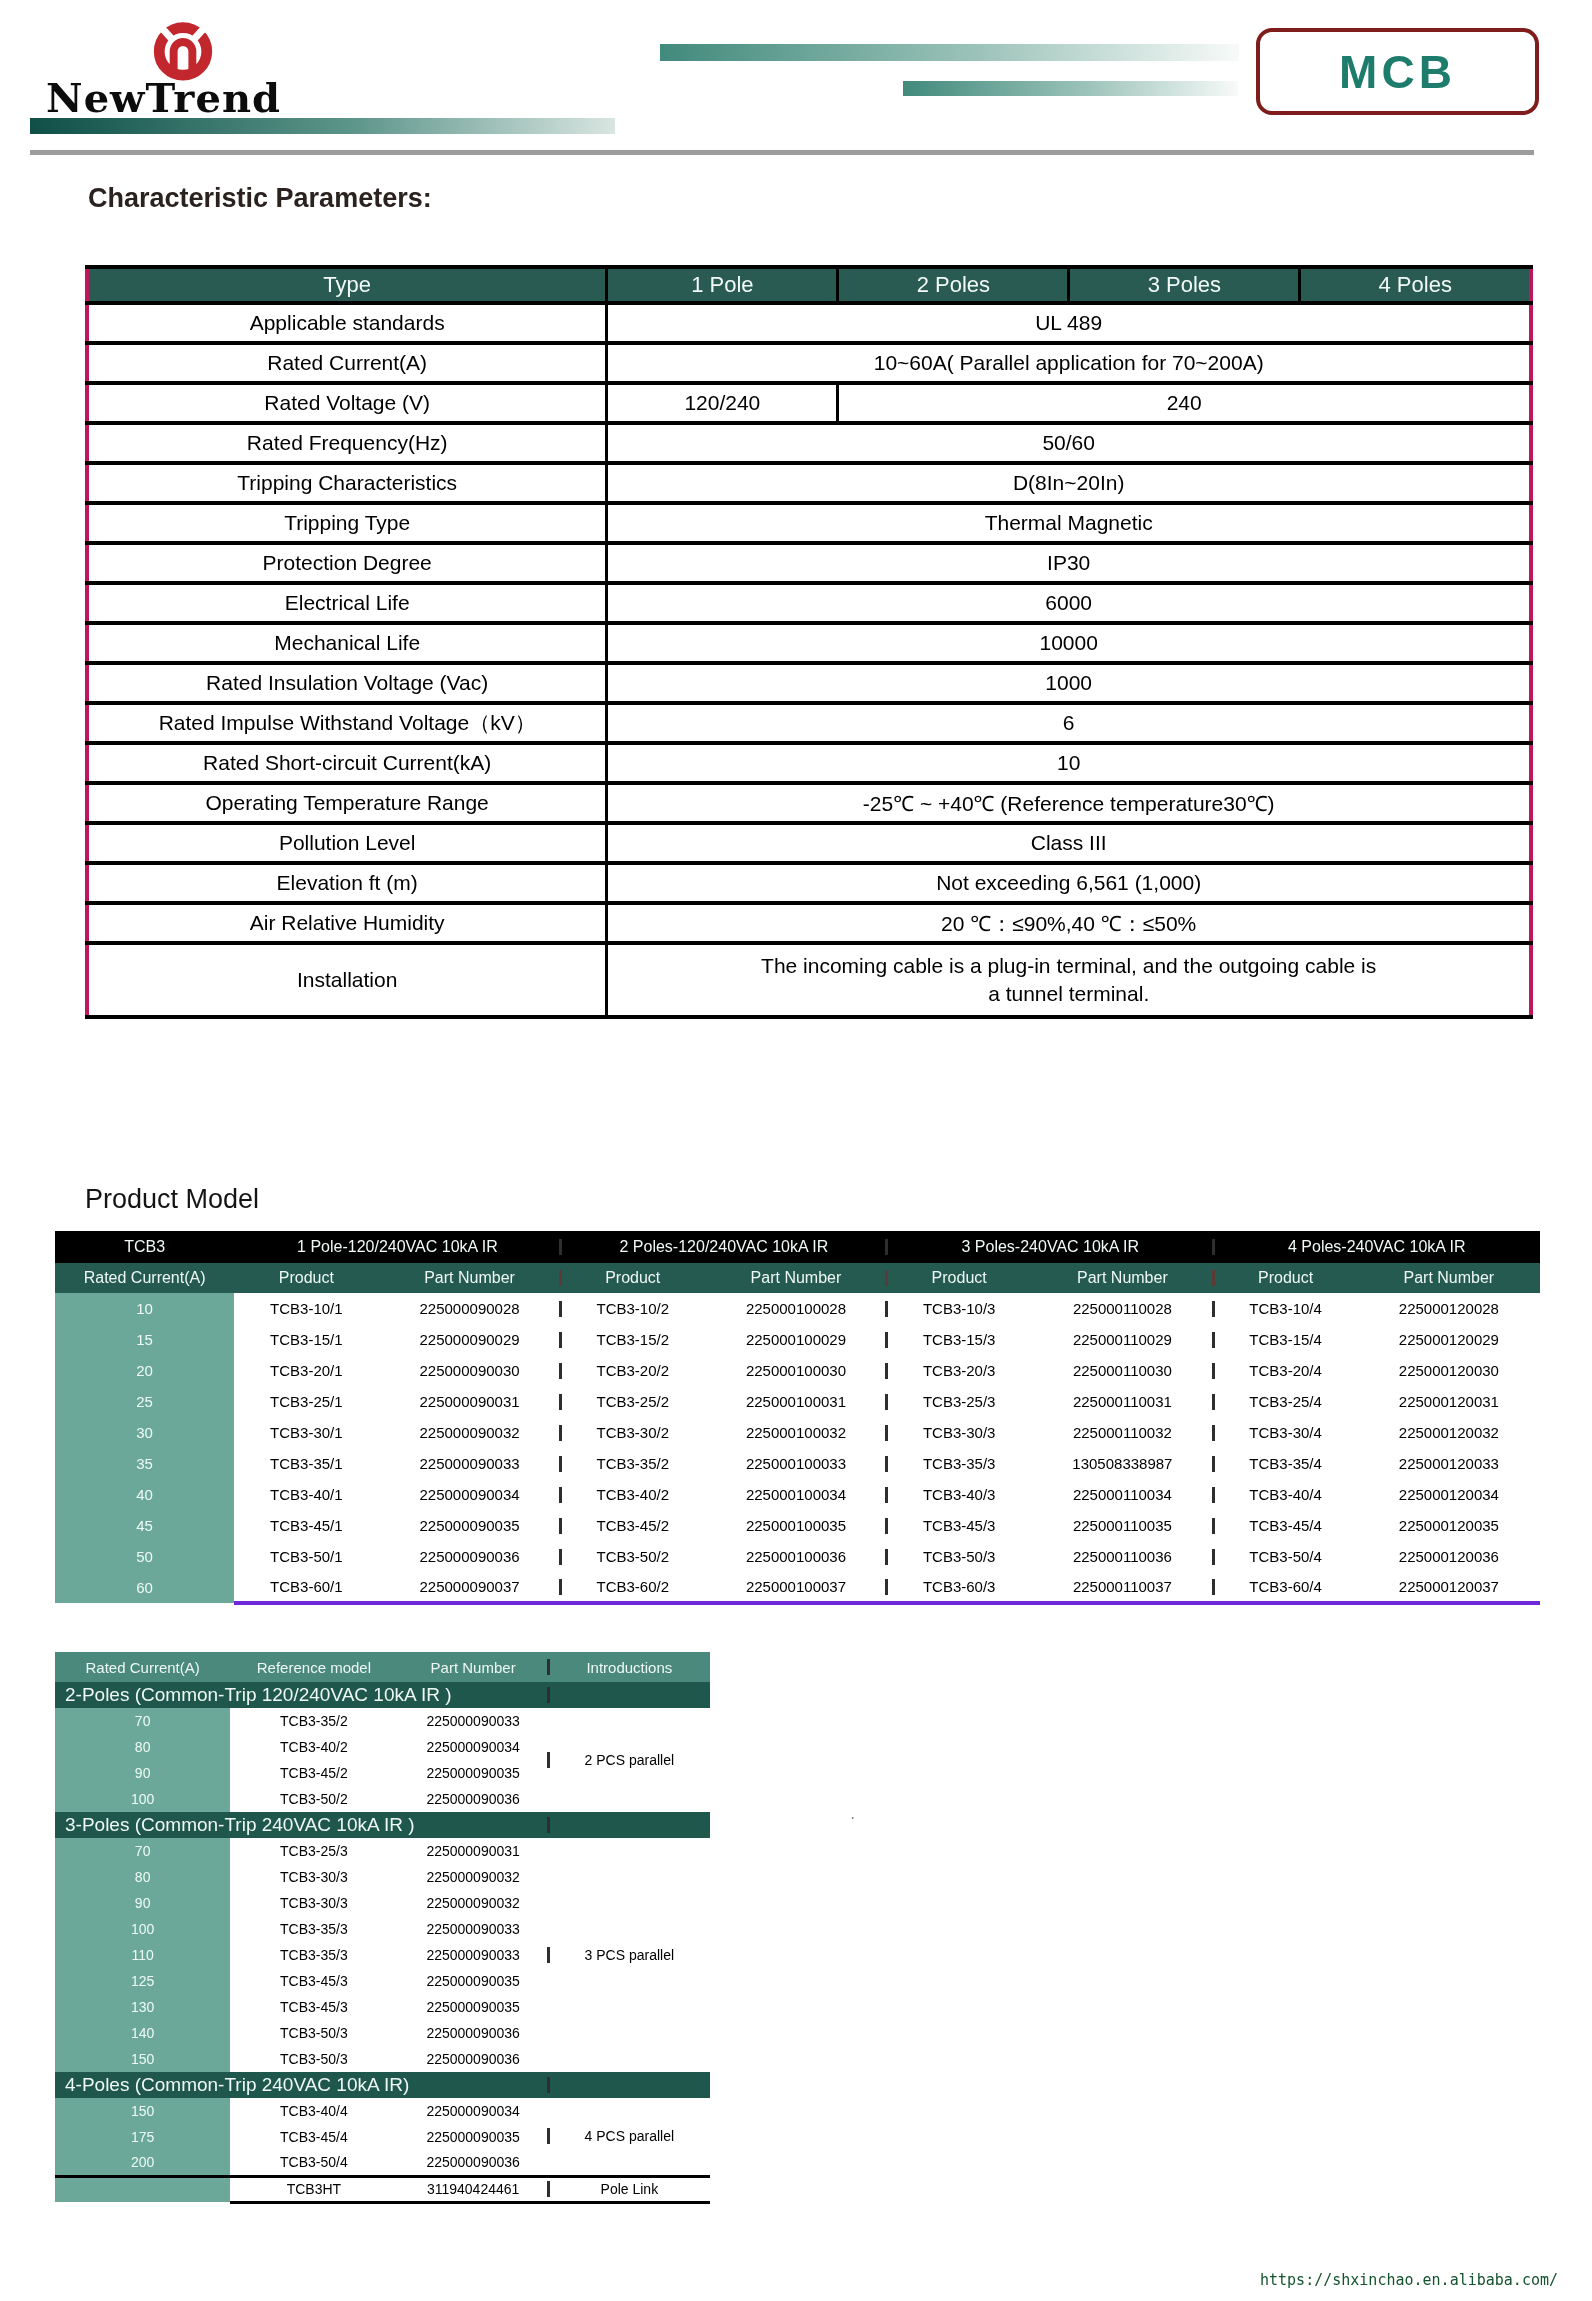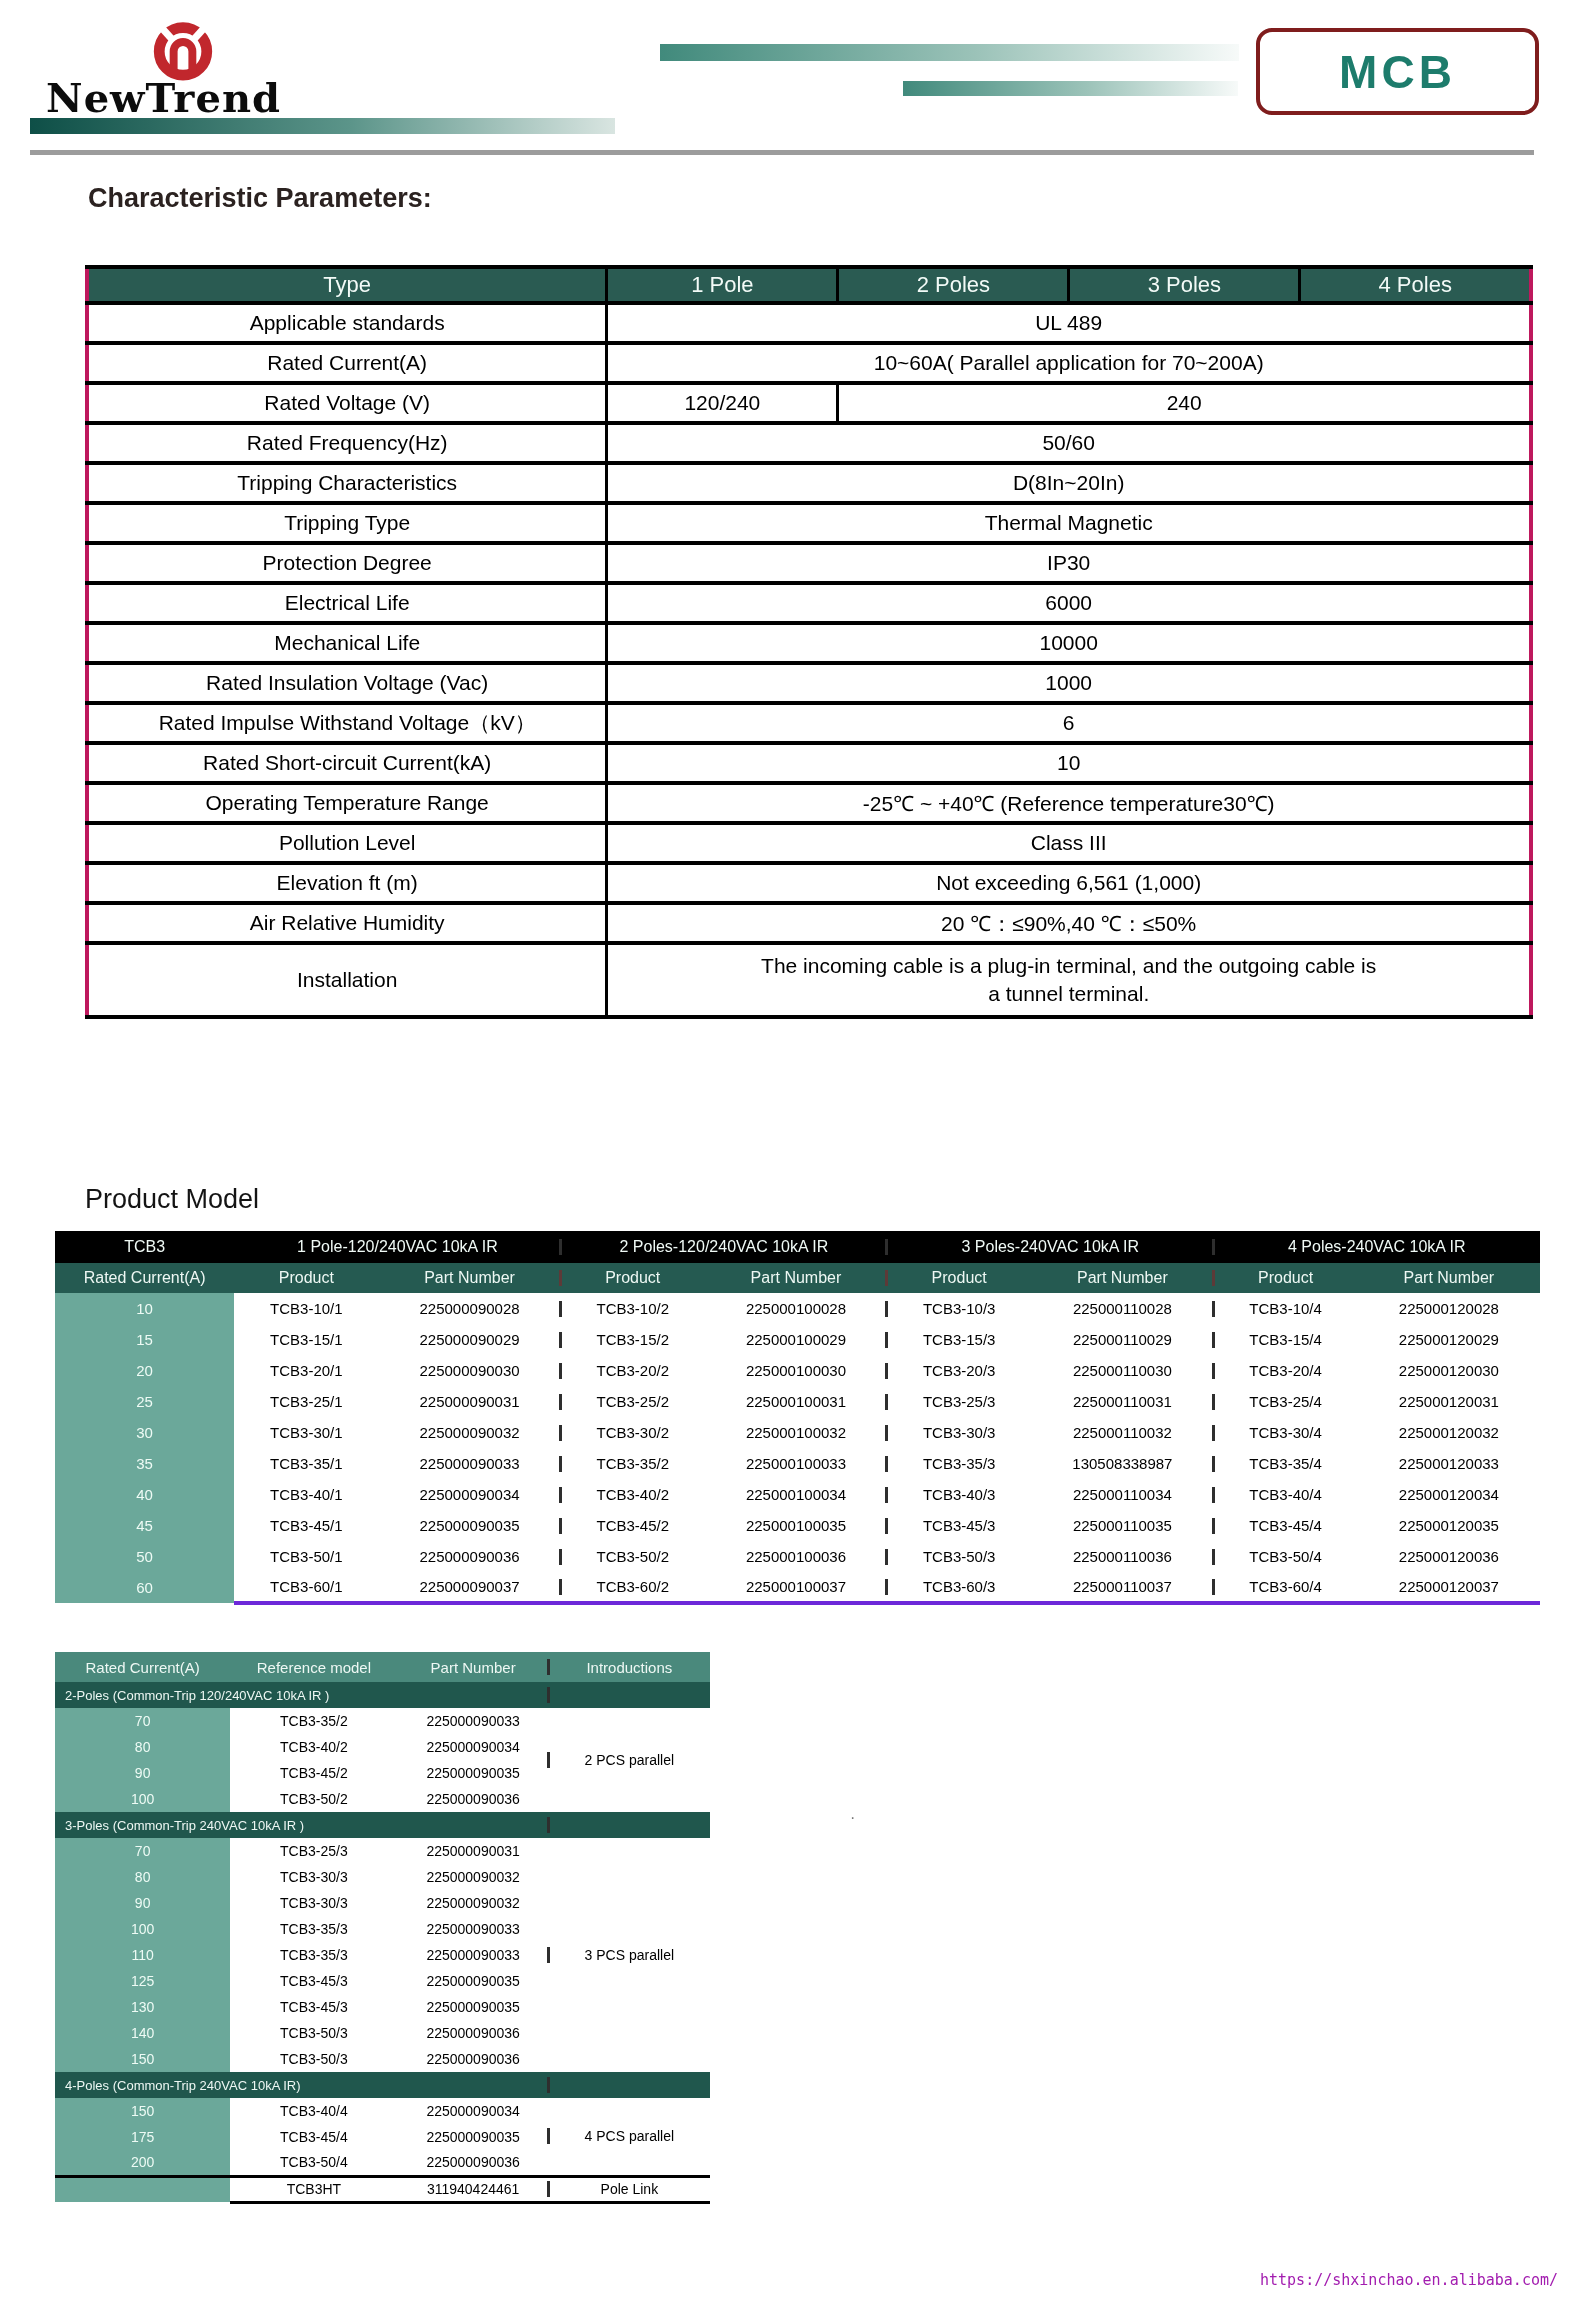--- a/index.html
+++ b/index.html
@@ -79,36 +79,36 @@
   tr.sub-row .sep::before { background:#5d3a38; }
 
   
   .cfg-table {
     position:absolute; left:55px; top:1652px; width:655px;
     border-collapse:collapse; table-layout:fixed;
   }
   .cfg-table th, .cfg-table td { text-align:center; vertical-align:middle; font-weight:normal; }
   .cfg-table thead th { background:#4a897c; color:#eef8f4; height:30px; font-size:15px; }
   .cfg-table tr.section td {
-    background:#20574d; color:#eef8f4; height:26px; font-size:13px;
+    background:#20574d; color:#eef8f4; height:26px; font-size:19px;
     text-align:left; padding-left:10px;
   }
   .cfg-table tr.section td.dk { padding:0; }
   .cfg-table tr.cfg-row td { background:#fff; color:#000; height:26px; font-size:14px; }
   .cfg-table tr.cfg-row td.cur { background:#6ba89a; color:#eefbf5; }
   .cfg-table td.intro { font-size:15px; }
   .cfg-table tr.final td { border-top:3px solid #000; border-bottom:3px solid #000; }
   .cfg-table tr.final td.cur { border-bottom:none; }
 
   .stray-dot { position:absolute; left:850px; top:1809px; color:#777; font-size:16px; }
 
   
   .footer-url {
     position:absolute; left:1095px; top:2271px; width:463px; text-align:right;
-    font-family:"DejaVu Sans Mono", monospace; font-size:15px; color:#a21caf;
+    font-family:"DejaVu Sans Mono", monospace; font-size:15px; color:#14532d;
   }
 </style>
 </head>
 <body>
 
 <div id="page">
 
   <svg class="logo-icon" viewBox="0 0 100 100">
     <circle cx="50" cy="52" r="33" fill="none" stroke="#c1272d" stroke-width="15"></circle>
     <rect x="45" y="0" width="10" height="28" fill="#ffffff" transform="rotate(42 50 52)"></rect>

